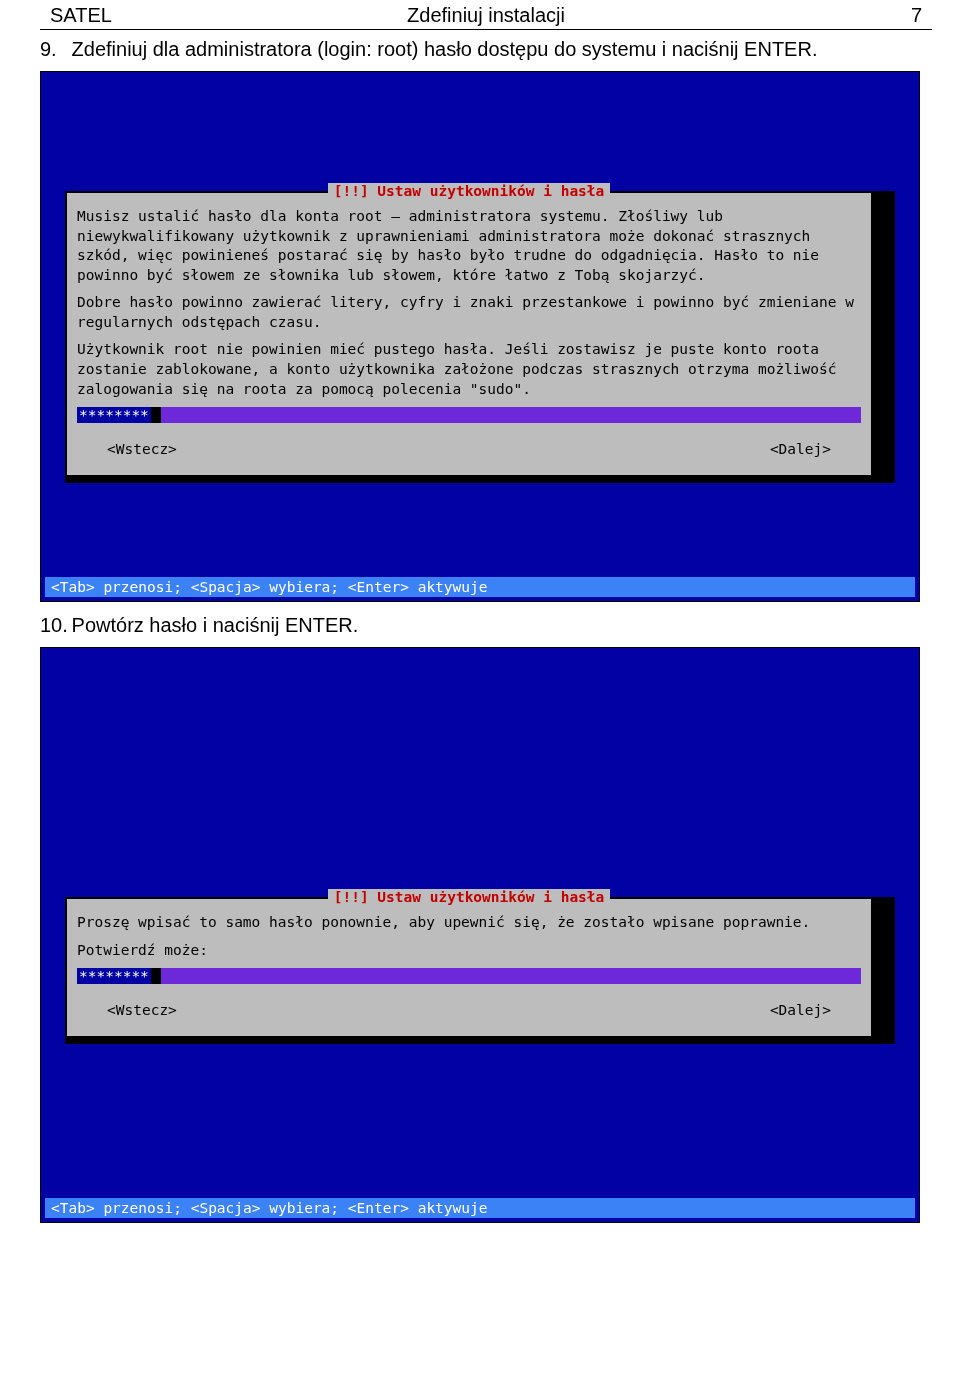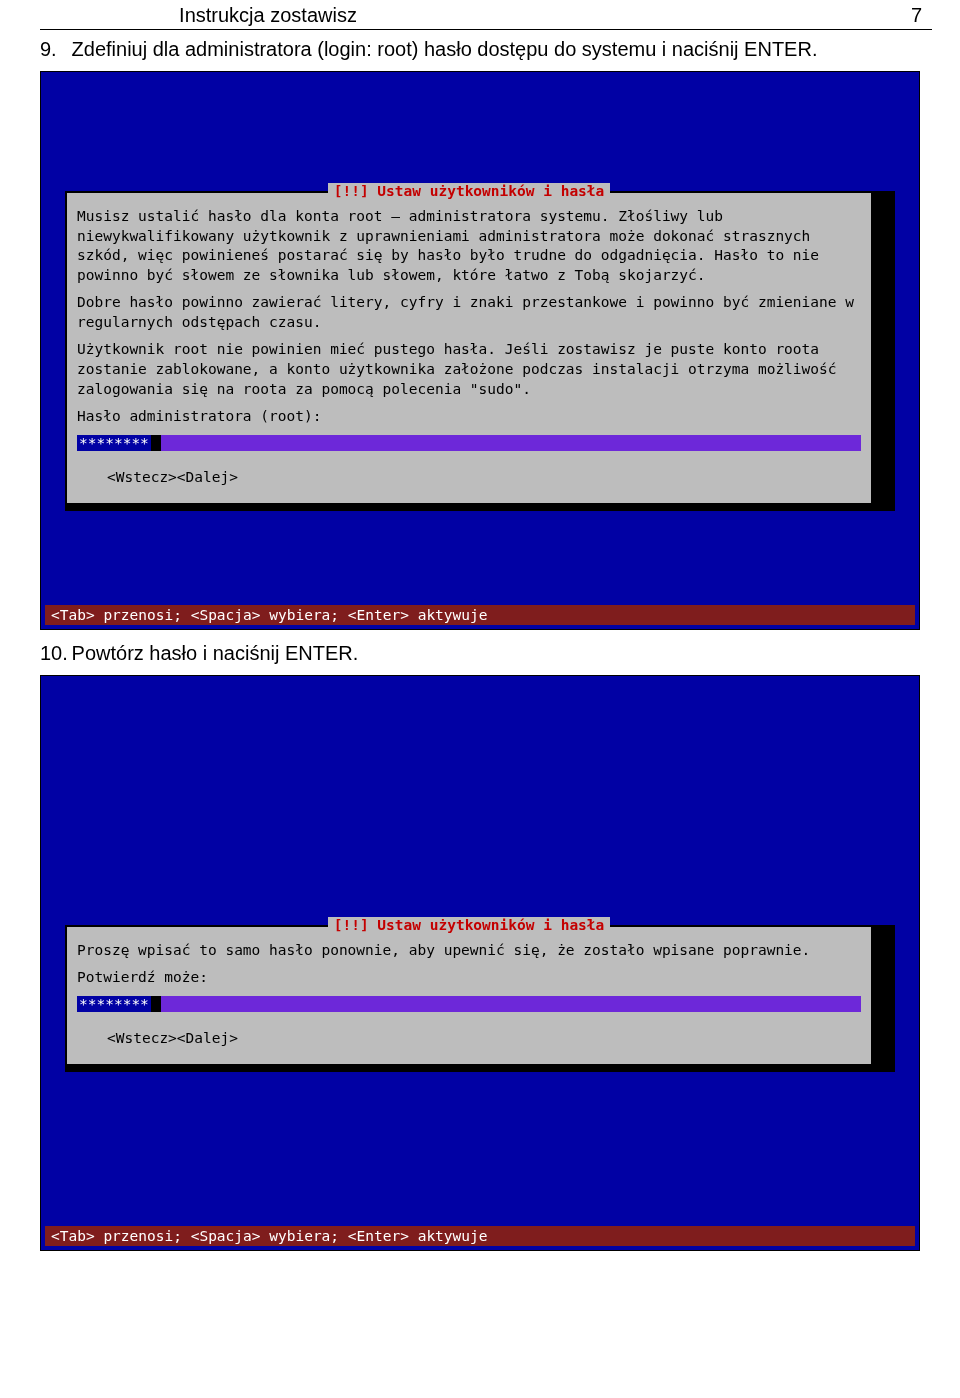--- a/index.html
+++ b/index.html
@@ -82,59 +82,60 @@
   }
   .input-rest {
     background:#6d28d9;
     flex:1;
     color:#bdbdbd;
     overflow:hidden;
     white-space:nowrap;
   }
   .nav-row {
     display:flex;
+    justify-content: space-between;
     margin: 18px 30px 6px;
     color:#000;
   }
   .footer-hint {
     color:#fff;
-    background:#7f1d1d;
+    background:#3b82f6;
     padding:2px 6px;
     margin-top:4px;
   }
 
   .spacer-top-1 { height: 115px; }
   .spacer-top-2 { height: 245px; }
 </style>
 </head>
 <body>
 
 <div class="page-header">
-  <span class="page-header-center">Instrukcja zostawisz</span>
+  <span class="page-header-left">SATEL</span>
+  <span class="page-header-center">Zdefiniuj instalacji</span>
   <span class="page-header-right">7</span>
 </div>
 
 <div class="instruction">
   <span class="li-num">9.</span>
   <span>Zdefiniuj dla administratora (login: root) hasło dostępu do systemu i naciśnij ENTER.</span>
 </div>
 
 <div class="term-shot">
   <div class="term-inner">
     <div class="spacer-top-1"></div>
     <div class="dialog-wrap">
       <div class="dialog-shadow">
         <div class="dialog">
           <div class="dialog-title-bar">
             <span class="dialog-title">[!!] Ustaw użytkowników i hasła</span>
           </div>
           <p>Musisz ustalić hasło dla konta root – administratora systemu. Złośliwy lub niewykwalifikowany użytkownik z uprawnieniami administratora może dokonać strasznych szkód, więc powinieneś postarać się by hasło było trudne do odgadnięcia. Hasło to nie powinno być słowem ze słownika lub słowem, które łatwo z Tobą skojarzyć.</p>
           <p>Dobre hasło powinno zawierać litery, cyfry i znaki przestankowe i powinno być zmieniane w regularnych odstępach czasu.</p>
-          <p>Użytkownik root nie powinien mieć pustego hasła. Jeśli zostawisz je puste konto roota zostanie zablokowane, a konto użytkownika założone podczas instalacji otrzyma możliwość zalogowania się na roota za pomocą polecenia "sudo".</p>
-          <p>Hasło administratora (root):</p>
+          <p>Użytkownik root nie powinien mieć pustego hasła. Jeśli zostawisz je puste konto roota zostanie zablokowane, a konto użytkownika założone podczas strasznych otrzyma możliwość zalogowania się na roota za pomocą polecenia "sudo".</p>
           <div class="input-row">
             <span class="input-typed">********</span>
             <span class="input-cursor">&nbsp;</span>
             <span class="input-rest">_____________________________________________________________________________</span>
           </div>
           <div class="nav-row">
             <span>&lt;Wstecz&gt;</span>
             <span>&lt;Dalej&gt;</span>
           </div>
         </div>

